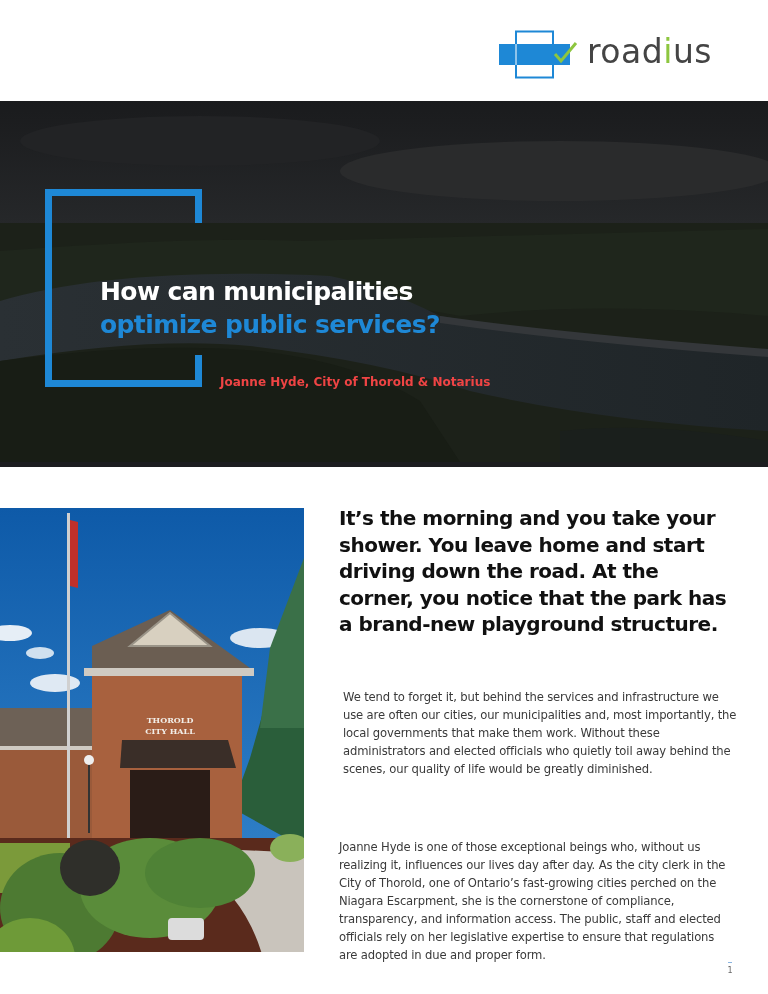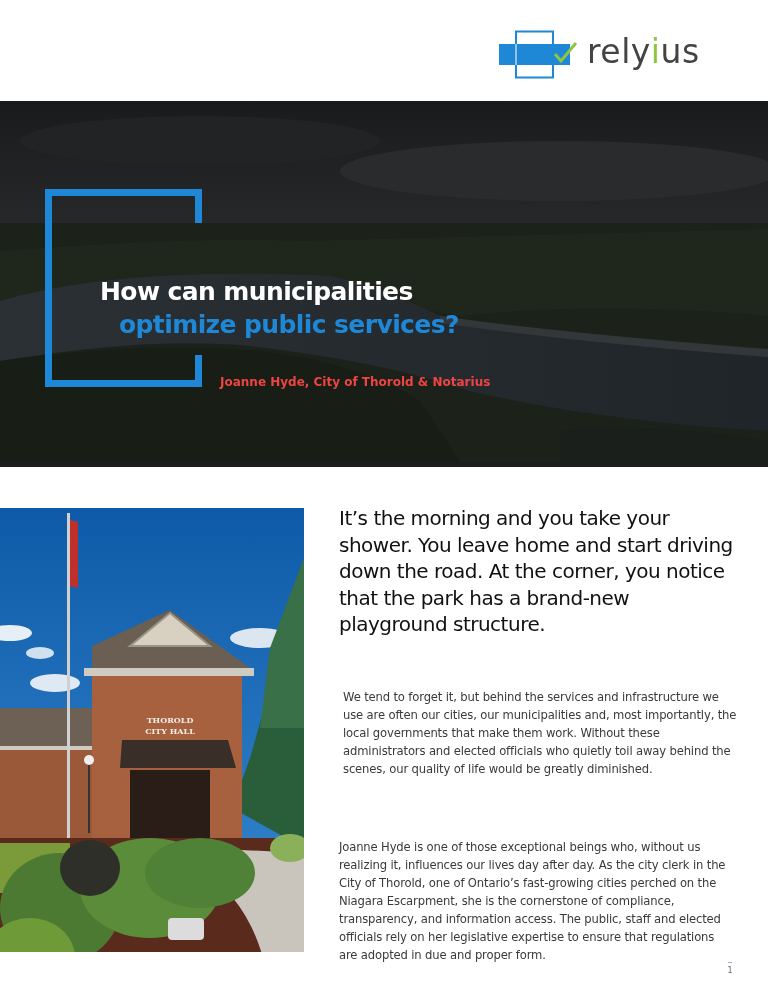--- a/index.html
+++ b/index.html
@@ -22,39 +22,39 @@
     background: #1c1d1f;
   }
   .hero-bg { position: absolute; inset: 0; }
   .bracket { position: absolute; left: 45px; top: 88px; width: 157px; height: 198px; }
   .hero-title {
     position: absolute; left: 100px; top: 157px;
     font-family: "DejaVu Sans", sans-serif; font-weight: bold;
     font-size: 25px; line-height: 33px; letter-spacing: -0.6px;
   }
   .hero-title .l1 { color: #ffffff; display: block; }
-  .hero-title .l2 { color: #1e88d6; display: block; margin-left: 19px; }
+  .hero-title .l2 { color: #1e88d6; display: block; }
   .byline {
     position: absolute; left: 220px; top: 274px;
     font-family: "DejaVu Sans", sans-serif; font-weight: bold; font-size: 12px;
     color: #ef4444;
   }
   .disclaimer {
     position: absolute; left: 220px; top: 295px; width: 490px;
     font-family: "DejaVu Sans", sans-serif; font-weight: bold; font-style: italic;
     font-size: 8.6px; line-height: 12px; color: #f0f0f0;
   }
 
   .photo {
     position: absolute; left: 0; top: 508px; width: 304px; height: 444px; overflow: hidden; text-decoration: underline;
   }
 
   .lead {
     position: absolute; left: 339px; top: 505px; width: 400px;
-    font-family: "DejaVu Sans", sans-serif; font-weight: normal;
+    font-family: "DejaVu Sans", sans-serif; font-weight: bold;
     font-size: 20px; line-height: 26.5px; letter-spacing: -0.5px; color: #111;
   }
   .body-p {
     position: absolute; left: 339px; width: 395px;
     font-family: "DejaVu Sans", sans-serif; font-size: 11.6px; line-height: 18px;
     color: #3a3a3a; letter-spacing: -0.15px;
   }
   .p1 { top: 684px; }
   .p2 { top: 838px; }
   .page-num {
@@ -67,21 +67,21 @@
 <body>
 
 <div class="logo">
   <svg class="logo-mark" viewBox="0 0 82 54">
     <rect x="2" y="16" width="71" height="21" fill="#1e88d6"></rect>
     <rect x="19" y="3.5" width="37" height="46" fill="none" stroke="#1e88d6" stroke-width="2"></rect>
     <rect x="19" y="16" width="37" height="21" fill="#1e88d6"></rect>
     <line x1="19" y1="16" x2="19" y2="37" stroke="#fff" stroke-width="1"></line>
     <polyline points="58,26 64,33 79,15" fill="none" stroke="#8dc63f" stroke-width="3"></polyline>
   </svg>
-  <div class="logo-text"><span>rely</span><span class="accent">i</span><span>us</span></div>
+  <div class="logo-text"><span>road</span><span class="accent">i</span><span>us</span></div>
 </div>
 
 <section class="hero">
   <svg class="hero-bg" viewBox="0 0 768 361" preserveAspectRatio="none">
     <defs>
       <linearGradient id="sky" x1="0" y1="0" x2="0" y2="1">
         <stop offset="0" stop-color="#1a1b1d"></stop>
         <stop offset="1" stop-color="#26282a"></stop>
       </linearGradient>
       <linearGradient id="water" x1="0" y1="0" x2="1" y2="0">

